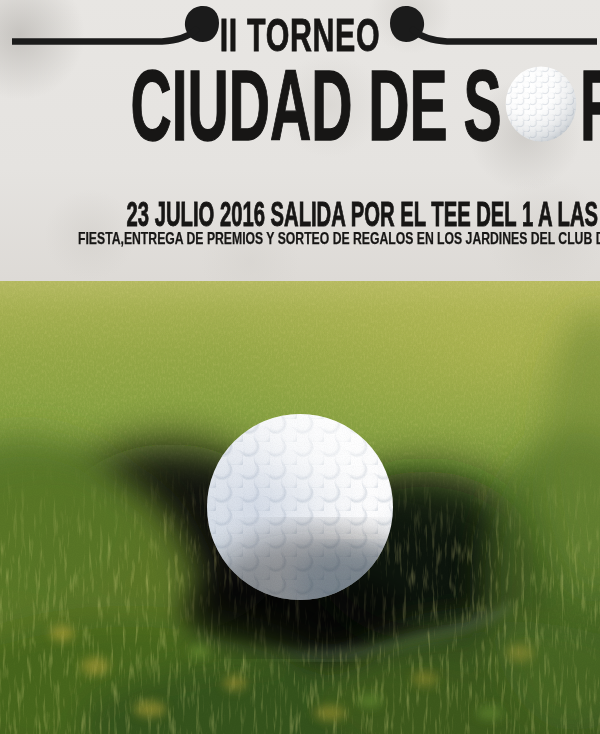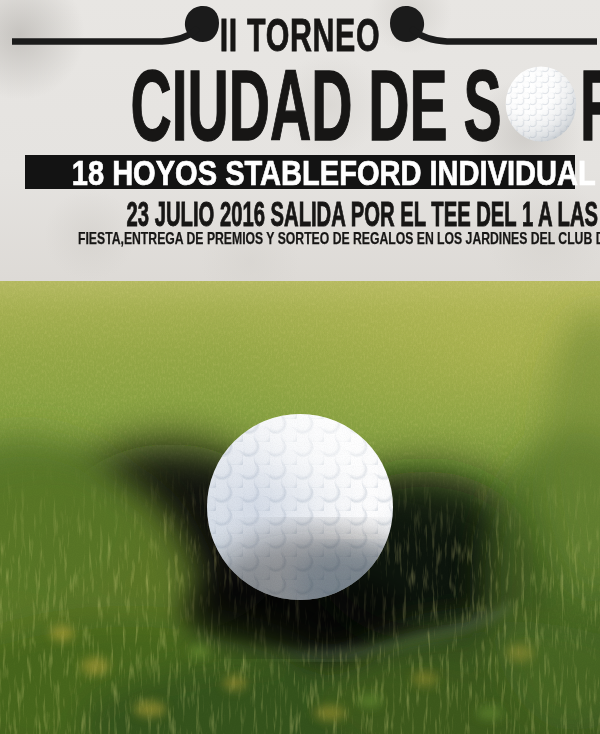--- a/index.html
+++ b/index.html
@@ -90,23 +90,20 @@
               <ellipse cx="63.5" cy="38" rx="62.5" ry="37.5"></ellipse>
             </clipPath>
         </defs>
         <ellipse cx="63.5" cy="38" rx="62.5" ry="37.5" fill="url(#tball)"></ellipse>
         <g clip-path="url(#tclip)">
             <rect x="0" y="0" width="127" height="76" fill="url(#tdimples)"></rect>
           </g>
       </svg><span>RIA</span>
     </div>
 
-    <div class="banner">
-      <div class="banner-row">18 HOYOS STABLEFORD INDIVIDUAL</div>
-    </div>
 
     <div class="row schedule">
       <span>23 JULIO 2016 SALIDA POR EL TEE DEL 1 A LAS 9:00</span>
     </div>
 
     <div class="row details">FIESTA,ENTREGA DE PREMIOS Y SORTEO DE REGALOS EN LOS JARDINES DEL CLUB DE GOLF DE SORIA.</div>
   </div>
 
   <svg class="photo" viewBox="0 0 600 453" preserveAspectRatio="none">
     <defs>

